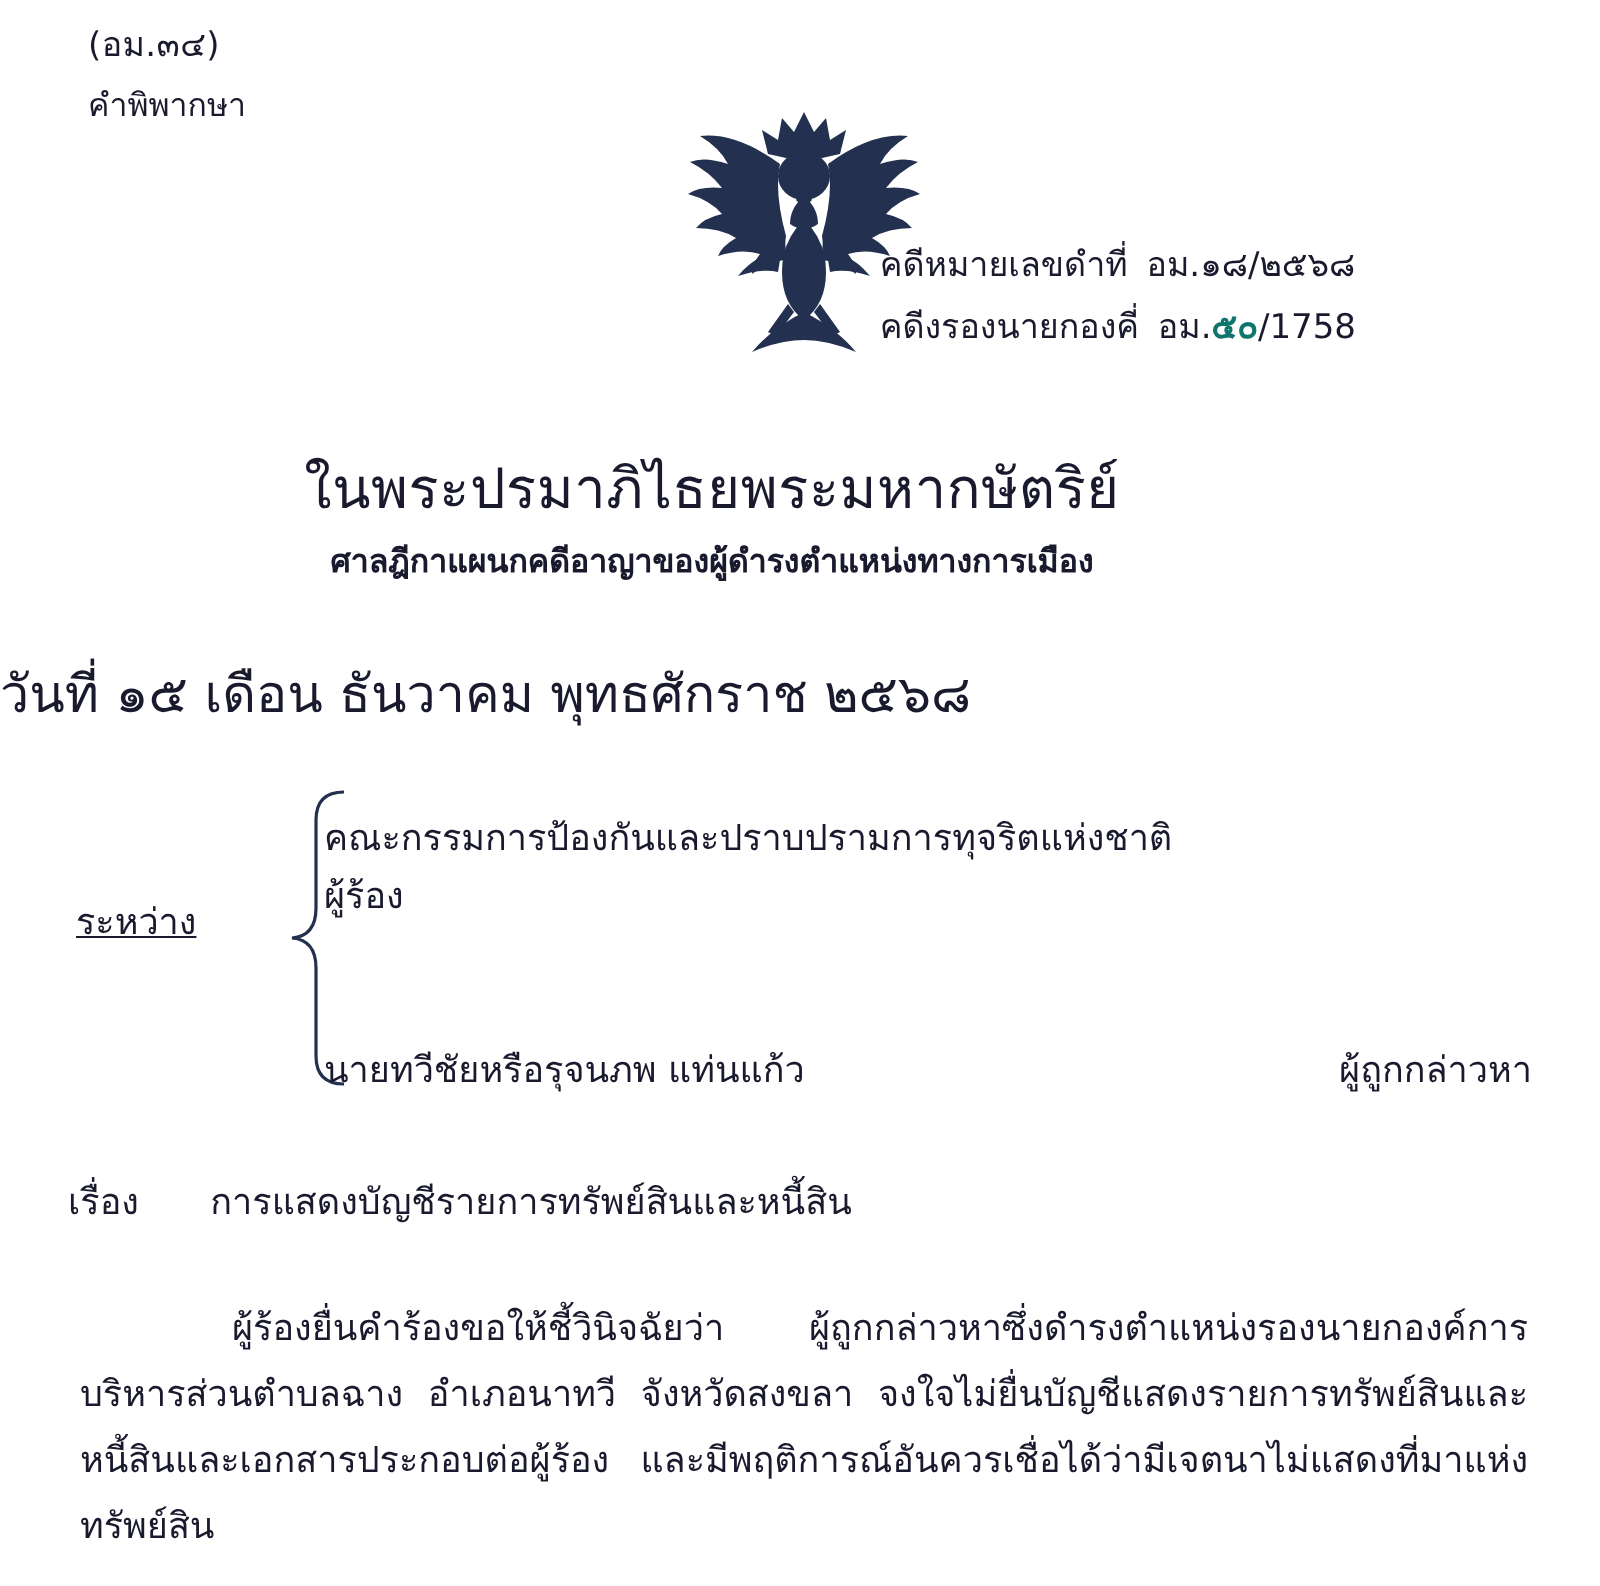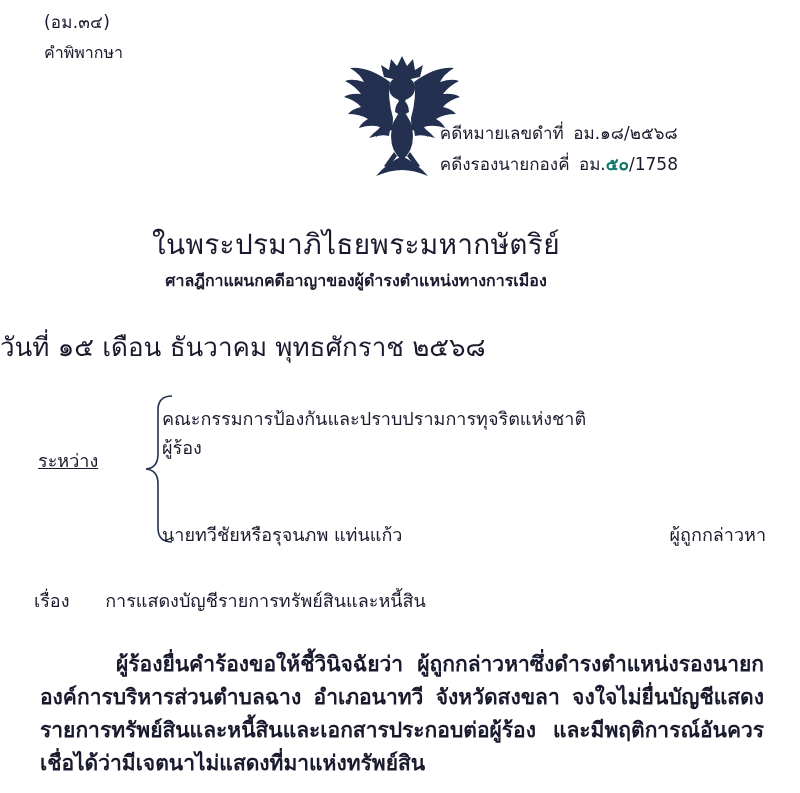--- a/index.html
+++ b/index.html
@@ -132,25 +132,24 @@
     white-space: nowrap;
   }
   .subject .sub-label { display: inline-block; }
   .subject .sub-value { display: inline-block; margin-left: 30px; }
 
   .body-text {
     position: absolute;
     left: 40px;
     top: 648px;
     width: 724px;
-    font-size: 21px;
+    font-size: 18px;
     line-height: 33px;
     text-align: justify;
     text-justify: inter-word;
-    font-weight: bold;
   }
   .body-text p { margin: 0; text-indent: 76px; }
 </style>
 </head>
 <body>
 
 <div class="page">
 
   <div class="doc-code">(อม.๓๔)</div>
   <div class="doc-type">คำพิพากษา</div>

